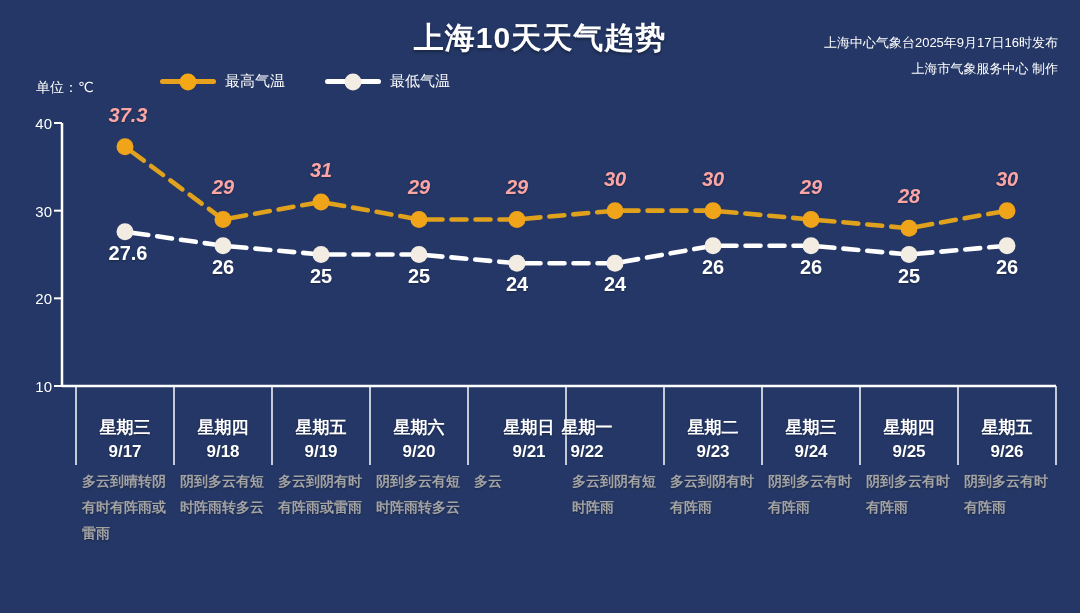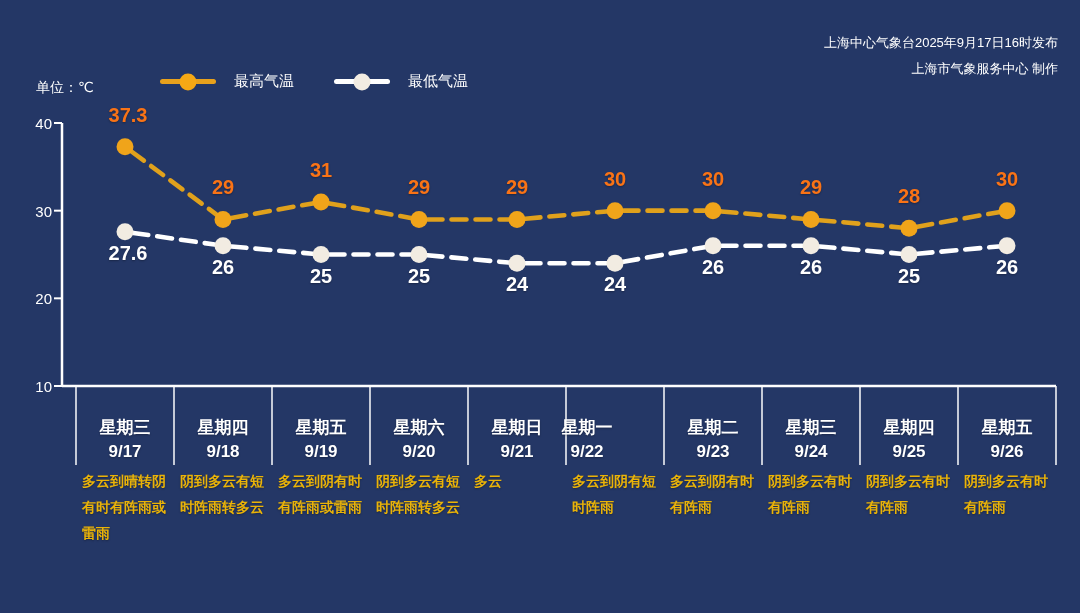--- a/index.html
+++ b/index.html
@@ -24,21 +24,21 @@
     color:#ffffff;font-size:13px;line-height:26px;
   }
   .pubbox div{white-space:nowrap;}
 
   
   .unit{
     position:absolute;left:36px;top:79px;
     color:#ffffff;font-size:14px;text-align:right;
   }
   .legend{position:absolute;left:160px;top:72px;display:flex;align-items:center;gap:40px;}
-  .leg-item{display:flex;align-items:center;gap:18px;}
+  .leg-item{display:flex;align-items:center;gap:9px;}
   .leg-line{position:relative;width:56px;height:5px;border-radius:3px;}
   .leg-line.hi{background:#e8a11c;}
   .leg-line.lo{background:#ffffff;}
   .leg-dot{
     position:absolute;left:50%;top:50%;transform:translate(-50%,-50%);
     width:17px;height:17px;border-radius:50%;
   }
   .leg-dot.hi{background:#f5a815;}
   .leg-dot.lo{background:#f2ece2;}
   .leg-label{color:#ffffff;font-size:15px;}
@@ -49,43 +49,44 @@
     position:absolute;color:#ffffff;font-size:15px;
     transform:translateY(-50%);text-align:right;width:34px;
   }
 
   
   .vlabel{
     position:absolute;transform:translateX(-50%);
     font-size:20px;font-weight:bold;white-space:nowrap;
     text-shadow:0 1px 2px rgba(0,0,0,.3);
   }
-  .vlabel.hi{color:#f97316;}
+  .vlabel.hi{color:#fca5a5;font-style:italic;}
   .vlabel.lo{color:#ffffff;}
 
   
   .daycell{
     position:absolute;top:392px;
     text-align:center;color:#ffffff;
   }
   .dow{font-size:17px;font-weight:bold;line-height:24px;margin-top:24px;
        text-shadow:0 1px 2px rgba(0,0,0,.3);}
   .dat{font-size:17px;font-weight:bold;line-height:24px;
        text-shadow:0 1px 2px rgba(0,0,0,.3);}
   .desc{
-    position:absolute;top:468px;color:#eab308;
+    position:absolute;top:468px;color:#a3a3a3;
     font-size:14px;font-weight:bold;line-height:26px;
     text-shadow:0 1px 2px rgba(0,0,0,.3);
   }
 </style>
 </head>
 <body>
 
 <div class="root">
 
+  <div class="title">上海10天天气趋势</div>
 
   <div class="pubbox">
     <div>上海中心气象台2025年9月17日16时发布</div>
     <div>上海市气象服务中心 制作</div>
   </div>
 
   <div class="unit">单位：℃</div>
 
   <div class="legend">
     <div class="leg-item">
@@ -198,21 +199,21 @@
         <div class="dat">9/18</div>
       </div>
       <div class="daycell" style="left: 272px; width: 98px;">
         <div class="dow">星期五</div>
         <div class="dat">9/19</div>
       </div>
       <div class="daycell" style="left: 370px; width: 98px;">
         <div class="dow">星期六</div>
         <div class="dat">9/20</div>
       </div>
-      <div class="daycell" style="left: 468px; width: 98px;">
+      <div class="daycell" style="left: 480px; width: 98px;">
         <div class="dow">星期日</div>
         <div class="dat">9/21</div>
       </div>
       <div class="daycell" style="left: 541px; width: 92px;">
         <div class="dow">星期一</div>
         <div class="dat">9/22</div>
       </div>
       <div class="daycell" style="left: 664px; width: 98px;">
         <div class="dow">星期二</div>
         <div class="dat">9/23</div>

